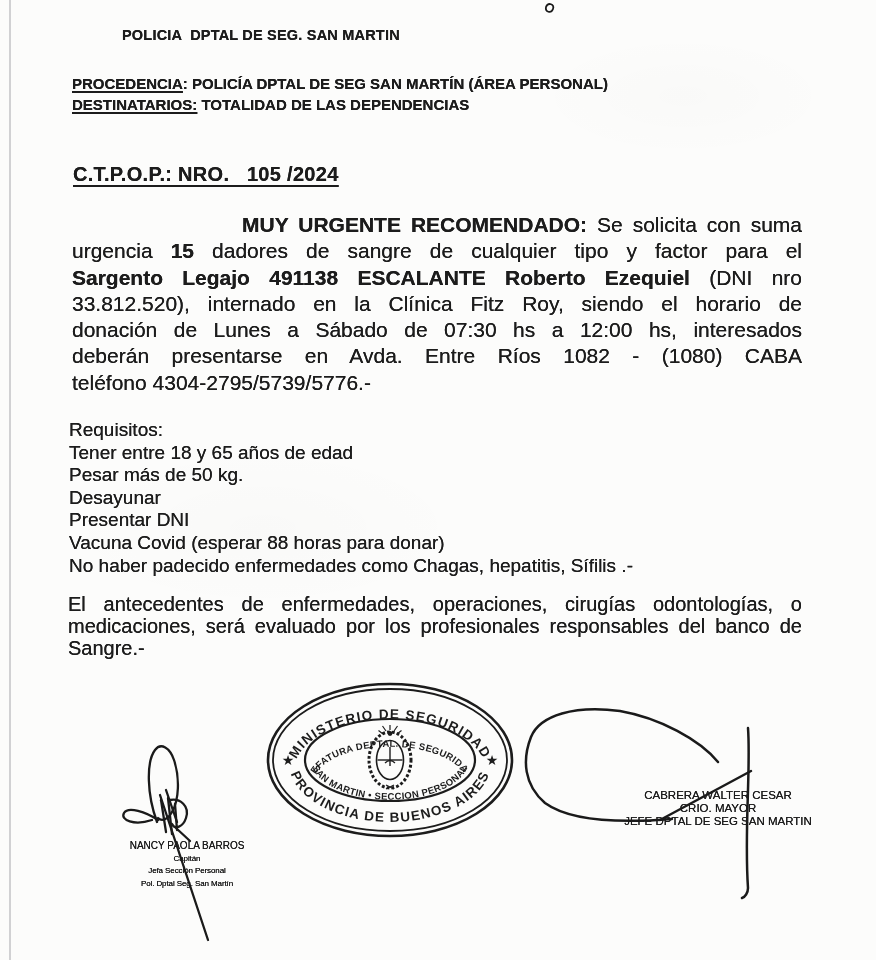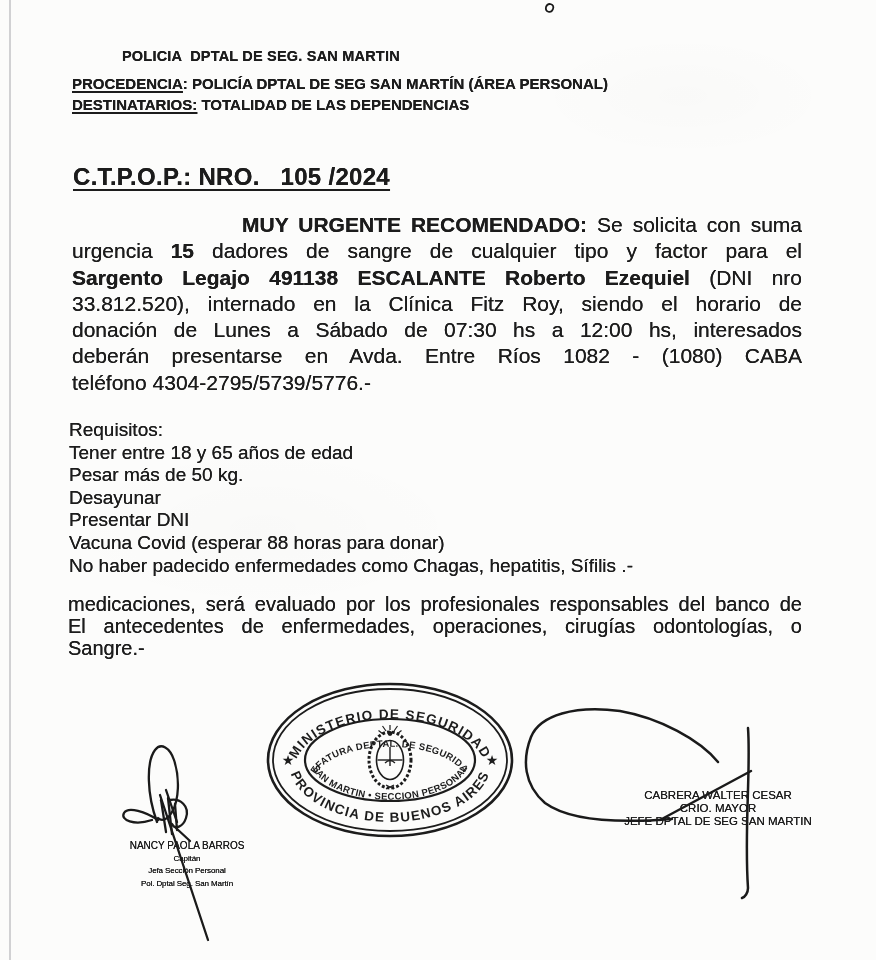--- a/index.html
+++ b/index.html
@@ -7,25 +7,25 @@
     position:relative;width:876px;height:960px;overflow:hidden;
     background:
       radial-gradient(220px 90px at 78% 10%, rgba(0,0,0,0.012), transparent 70%),
       radial-gradient(300px 120px at 30% 55%, rgba(0,0,0,0.010), transparent 70%),
       #fcfcfb;
     font-family:"Liberation Sans","DejaVu Sans",sans-serif;
     color:#1c1c1c;
   }
   .abs{position:absolute;}
   .edge{position:absolute;left:9px;top:0;width:2px;height:100%;background:#c9c9cb;opacity:.85;}
-  .header{left:122px;top:48px;font-size:14.5px;font-weight:700;white-space:pre;letter-spacing:.2px;text-shadow:0 0 .4px currentColor;}
+  .header{left:122px;top:27px;font-size:14.5px;font-weight:700;white-space:pre;letter-spacing:.2px;text-shadow:0 0 .4px currentColor;}
   .meta{left:72px;top:73px;font-size:15px;font-weight:700;line-height:21px;text-shadow:0 0 .4px currentColor;}
   .meta .lbl{text-decoration:underline;text-decoration-thickness:2px;text-underline-offset:2px;white-space:pre;}
   .meta .val{white-space:pre;}
-  .ref{left:73px;top:163px;font-size:24px;font-weight:700;white-space:pre;letter-spacing:.3px;
+  .ref{left:73px;top:163px;font-size:20px;font-weight:700;white-space:pre;letter-spacing:.3px;
        text-decoration:underline;text-decoration-thickness:2.4px;text-underline-offset:4px;text-shadow:0 0 .4px currentColor;}
   .para{left:72px;width:730px;font-size:21px;line-height:26.3px;text-shadow:0 0 .3px currentColor;}
   #para1{top:212px;}
   #para2{left:68px;top:594px;width:734px;font-size:20px;line-height:21.8px;}
   .jline{text-align:justify;text-align-last:justify;}
   .jline.last{text-align:center;text-align-last:left;}
   .jline.indent{margin-left:170px;}
   .b{font-weight:700;}
   #reqs{left:69px;top:419px;font-size:19px;line-height:22.6px;text-shadow:0 0 .3px currentColor;}
   .sigtext{text-align:center;font-weight:400;text-shadow:0 0 .3px currentColor;}
@@ -66,22 +66,22 @@
         <div>Tener entre 18 y 65 años de edad</div>
         <div>Pesar más de 50 kg.</div>
         <div>Desayunar</div>
         <div>Presentar DNI</div>
         <div>Vacuna Covid (esperar 88 horas para donar)</div>
         <div>No haber padecido enfermedades como Chagas, hepatitis, Sífilis .-</div>
       </div>
   </div>
 
   <div class="abs para" id="para2">
+      <div class="jline"><span>El antecedentes de enfermedades, operaciones, cirugías odontologías, o</span></div>
       <div class="jline"><span>medicaciones, será evaluado por los profesionales responsables del banco de</span></div>
-      <div class="jline"><span>El antecedentes de enfermedades, operaciones, cirugías odontologías, o</span></div>
       <div class="jline last"><span>Sangre.-</span></div>
     </div>
 
   <svg class="abs" style="left:262px;top:681px;" width="256" height="158" viewBox="0 0 256 158">
     <g fill="none" stroke="#1c1c1c">
       <ellipse cx="128" cy="79" rx="122" ry="76" stroke-width="2.6"></ellipse>
       <ellipse cx="128" cy="79" rx="117" ry="71" stroke-width="1.8"></ellipse>
       <ellipse cx="128" cy="79" rx="85" ry="41" stroke-width="2.2"></ellipse>
     </g>
     <defs>

